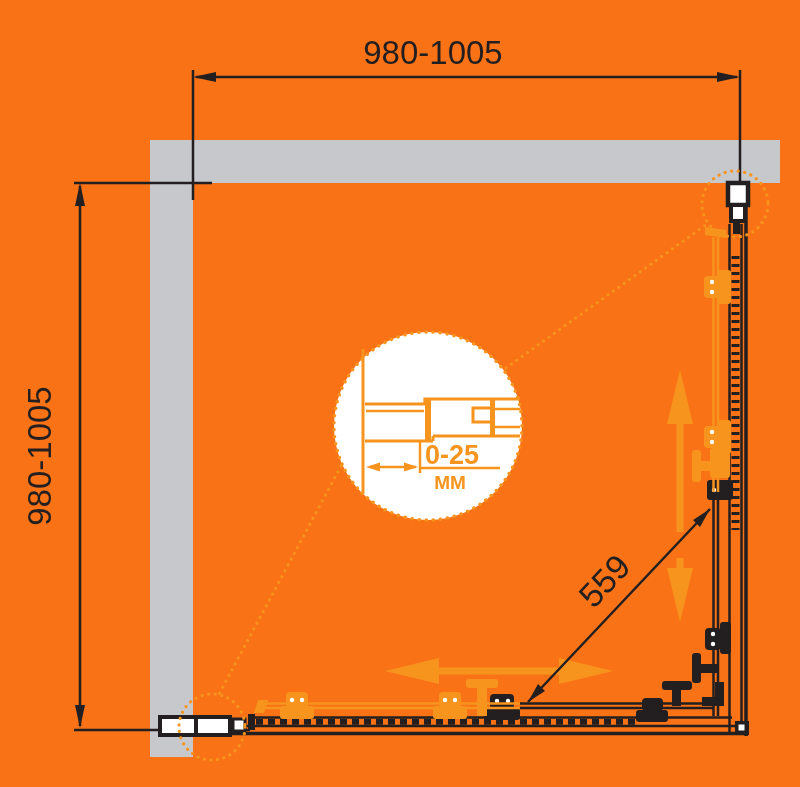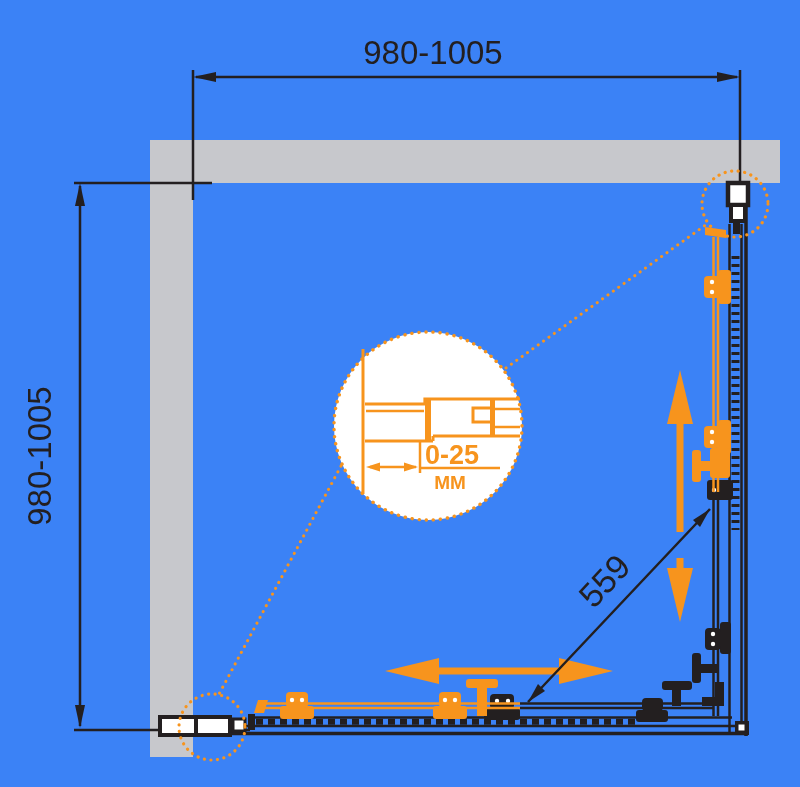--- a/index.html
+++ b/index.html
@@ -1,16 +1,16 @@
 <!DOCTYPE html>
 <html><head>
 <meta charset="utf-8">
 <style>
   html,body{margin:0;padding:0;background:#ffffff;}
-  .stage{position:relative;width:800px;height:787px;background:#3b82f6;overflow:hidden;
+  .stage{position:relative;width:800px;height:787px;background:#f97316;overflow:hidden;
          font-family:"Liberation Sans", sans-serif;}
   svg{position:absolute;left:0;top:0;}
   text{font-family:"Liberation Sans", sans-serif;fill:#231F20;}
   .dim-text{font-size:33px;}
   .diag-text{font-size:34px;}
   .detail-range{font-size:27px;fill:#F7941D;font-weight:bold;}
   .detail-unit{font-size:19px;fill:#F7941D;font-weight:bold;}
 </style>
 </head>
 <body>

